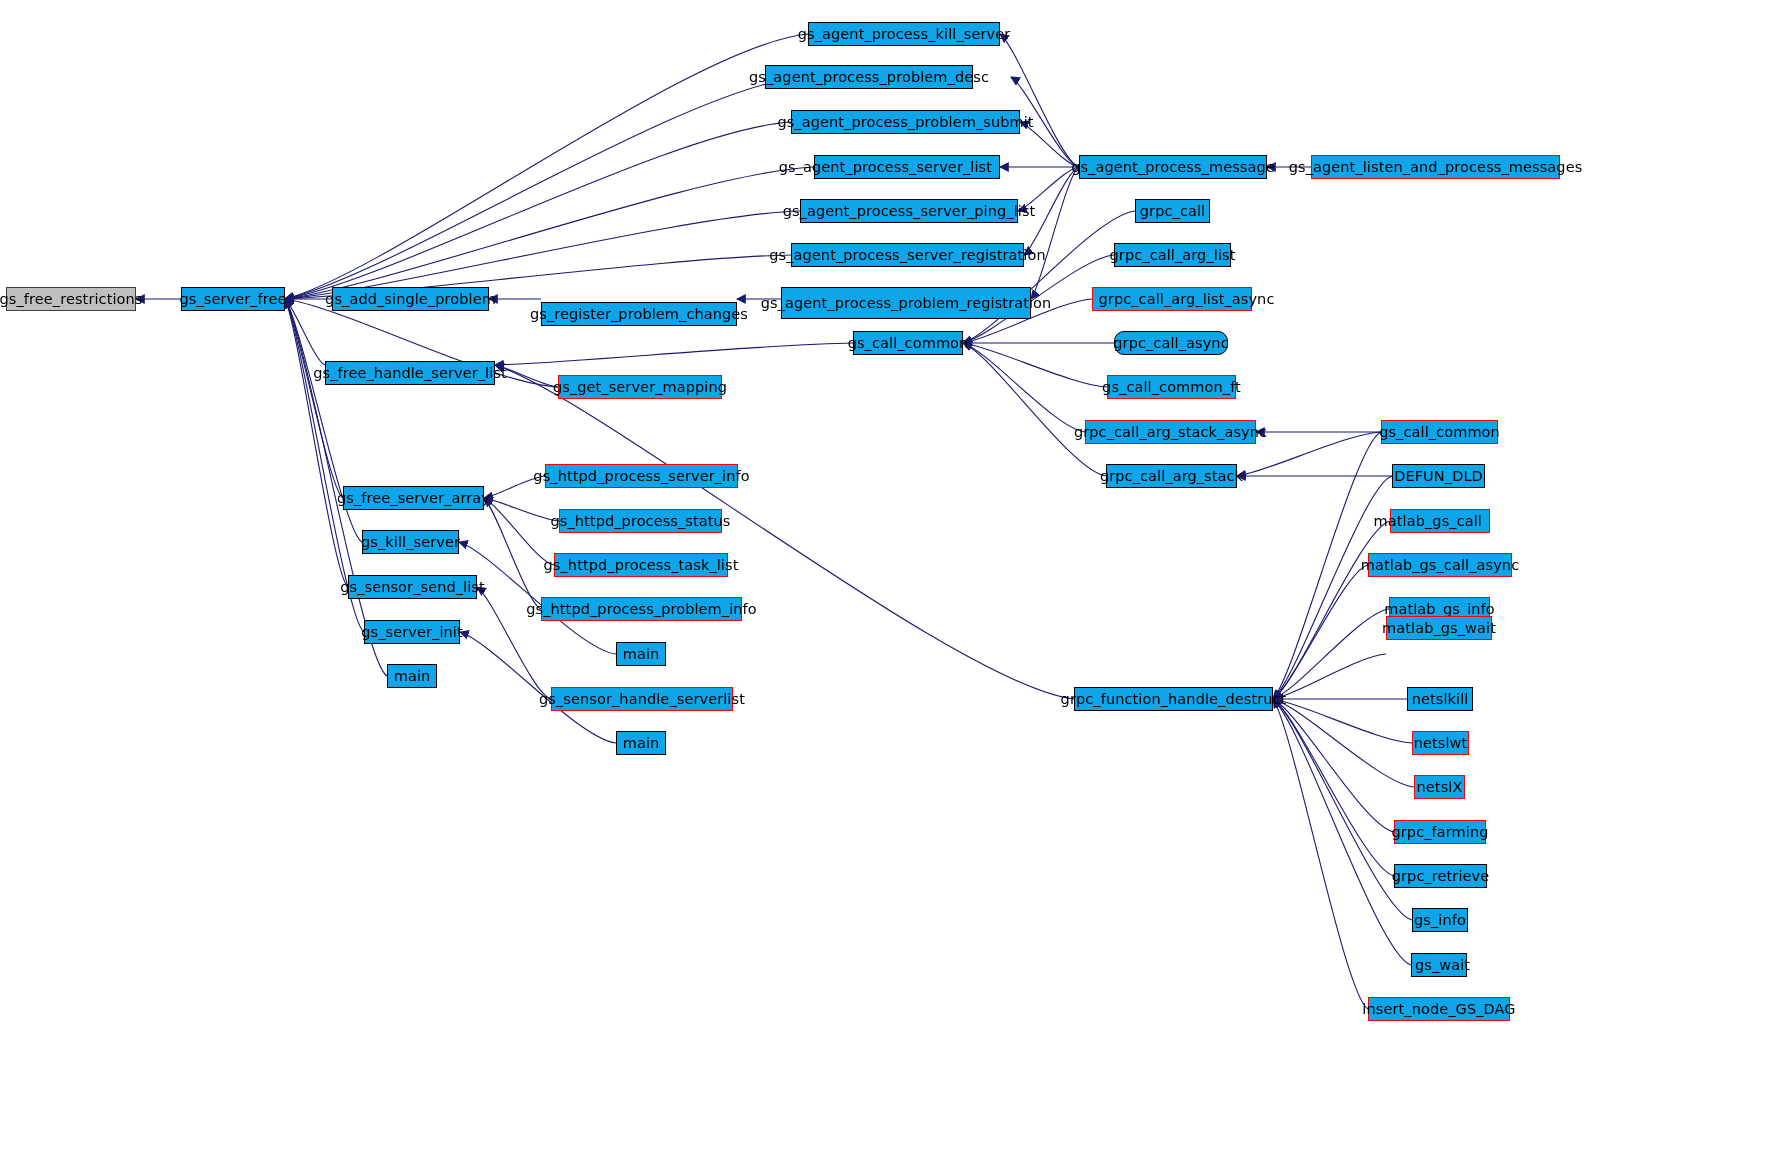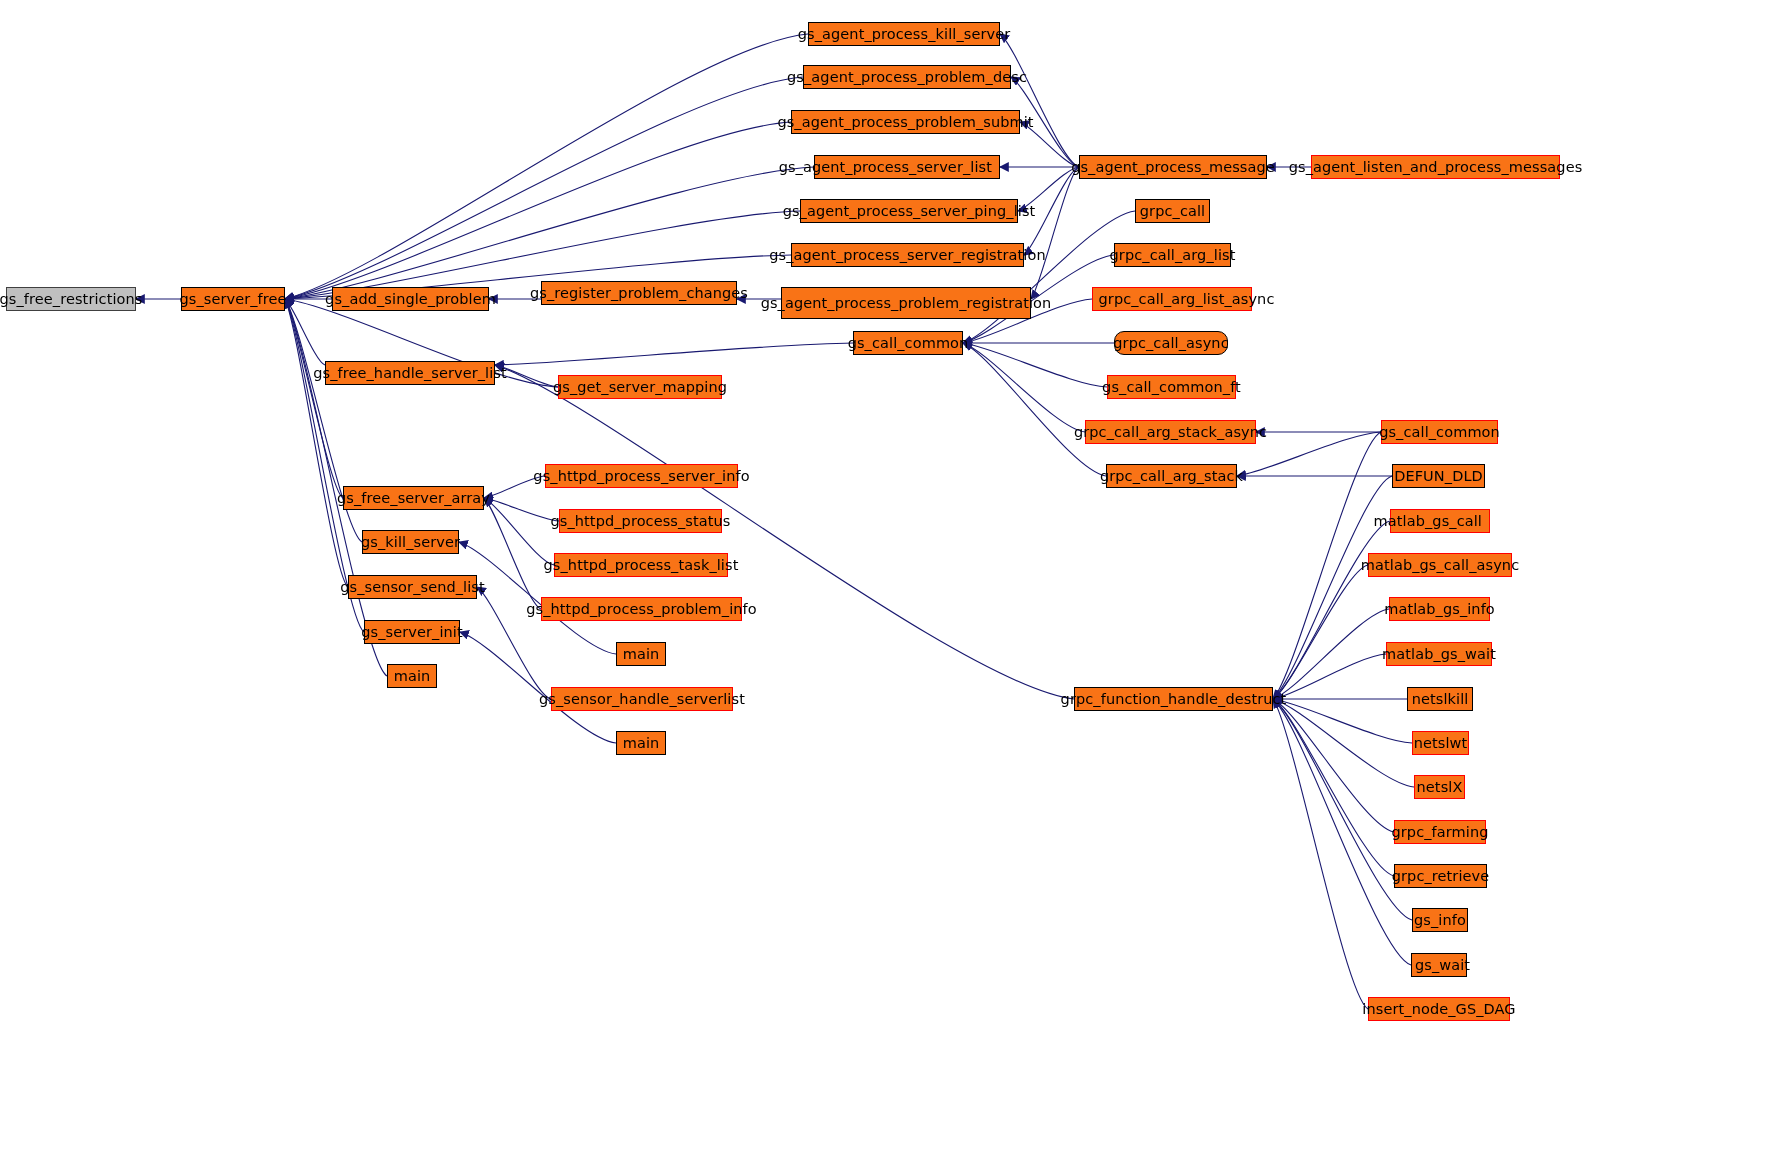--- a/index.html
+++ b/index.html
@@ -1,20 +1,20 @@
 <!DOCTYPE html>
 <html><head>
 <meta charset="utf-8">
 <title>Caller graph</title>
 <style>
   html,body{margin:0;padding:0;background:#ffffff;}
   #stage{position:relative;width:1789px;height:1170px;overflow:hidden;
          font-family:"DejaVu Sans","Liberation Sans",sans-serif;background:#fff;}
   #edges{position:absolute;left:0;top:0;width:1789px;height:1170px;}
-  .node{position:absolute;box-sizing:border-box;background:#f97316;
+  .node{position:absolute;box-sizing:border-box;background:#0ea5e9;
         border:1px solid #000000;display:flex;align-items:center;
         justify-content:center;white-space:nowrap;color:#000000;
         font-size:14.5px;line-height:1;letter-spacing:0.1px;
         padding:0 7px;}
   .node.red{border-color:#ff0000;}
   .node.filled{background:#bfbfbf;border-color:#404040;}
   .node span{pointer-events:none;}
 </style>
 </head>
 <body>
@@ -91,30 +91,30 @@
   <div id="node-layer">
       <div class="node filled" style="left: 6px; top: 287px; width: 130px; height: 24px;">
         <span>gs_free_restrictions</span>
       </div>
       <div class="node" style="left: 181px; top: 287px; width: 104px; height: 24px;">
         <span>gs_server_free</span>
       </div>
       <div class="node" style="left: 332px; top: 287px; width: 157px; height: 24px;">
         <span>gs_add_single_problem</span>
       </div>
-      <div class="node" style="left: 541px; top: 281px; width: 196px; height: 24px;">
+      <div class="node" style="left: 541px; top: 302px; width: 196px; height: 24px;">
         <span>gs_register_problem_changes</span>
       </div>
       <div class="node" style="left: 781px; top: 287px; width: 250px; height: 32px;">
         <span>gs_agent_process_problem_registration</span>
       </div>
       <div class="node" style="left: 808px; top: 22px; width: 192px; height: 24px;">
         <span>gs_agent_process_kill_server</span>
       </div>
-      <div class="node" style="left: 803px; top: 65px; width: 208px; height: 24px;">
+      <div class="node" style="left: 765px; top: 65px; width: 208px; height: 24px;">
         <span>gs_agent_process_problem_desc</span>
       </div>
       <div class="node" style="left: 791px; top: 110px; width: 229px; height: 24px;">
         <span>gs_agent_process_problem_submit</span>
       </div>
       <div class="node" style="left: 814px; top: 155px; width: 186px; height: 24px; justify-content: flex-end;">
         <span>gs_agent_process_server_list</span>
       </div>
       <div class="node" style="left: 800px; top: 199px; width: 218px; height: 24px;">
         <span>gs_agent_process_server_ping_list</span>
@@ -205,21 +205,21 @@
       </div>
       <div class="node red" style="left: 1390px; top: 509px; width: 100px; height: 24px; justify-content: flex-end;">
         <span>matlab_gs_call</span>
       </div>
       <div class="node red" style="left: 1368px; top: 553px; width: 144px; height: 24px;">
         <span>matlab_gs_call_async</span>
       </div>
       <div class="node red" style="left: 1389px; top: 597px; width: 101px; height: 24px;">
         <span>matlab_gs_info</span>
       </div>
-      <div class="node red" style="left: 1386px; top: 642px; width: 106px; height: 24px;">
+      <div class="node red" style="left: 1386px; top: 616px; width: 106px; height: 24px;">
         <span>matlab_gs_wait</span>
       </div>
       <div class="node" style="left: 1407px; top: 687px; width: 66px; height: 24px;">
         <span>netslkill</span>
       </div>
       <div class="node red" style="left: 1412px; top: 731px; width: 57px; height: 24px;">
         <span>netslwt</span>
       </div>
       <div class="node red" style="left: 1414px; top: 775px; width: 51px; height: 24px;">
         <span>netslX</span>

